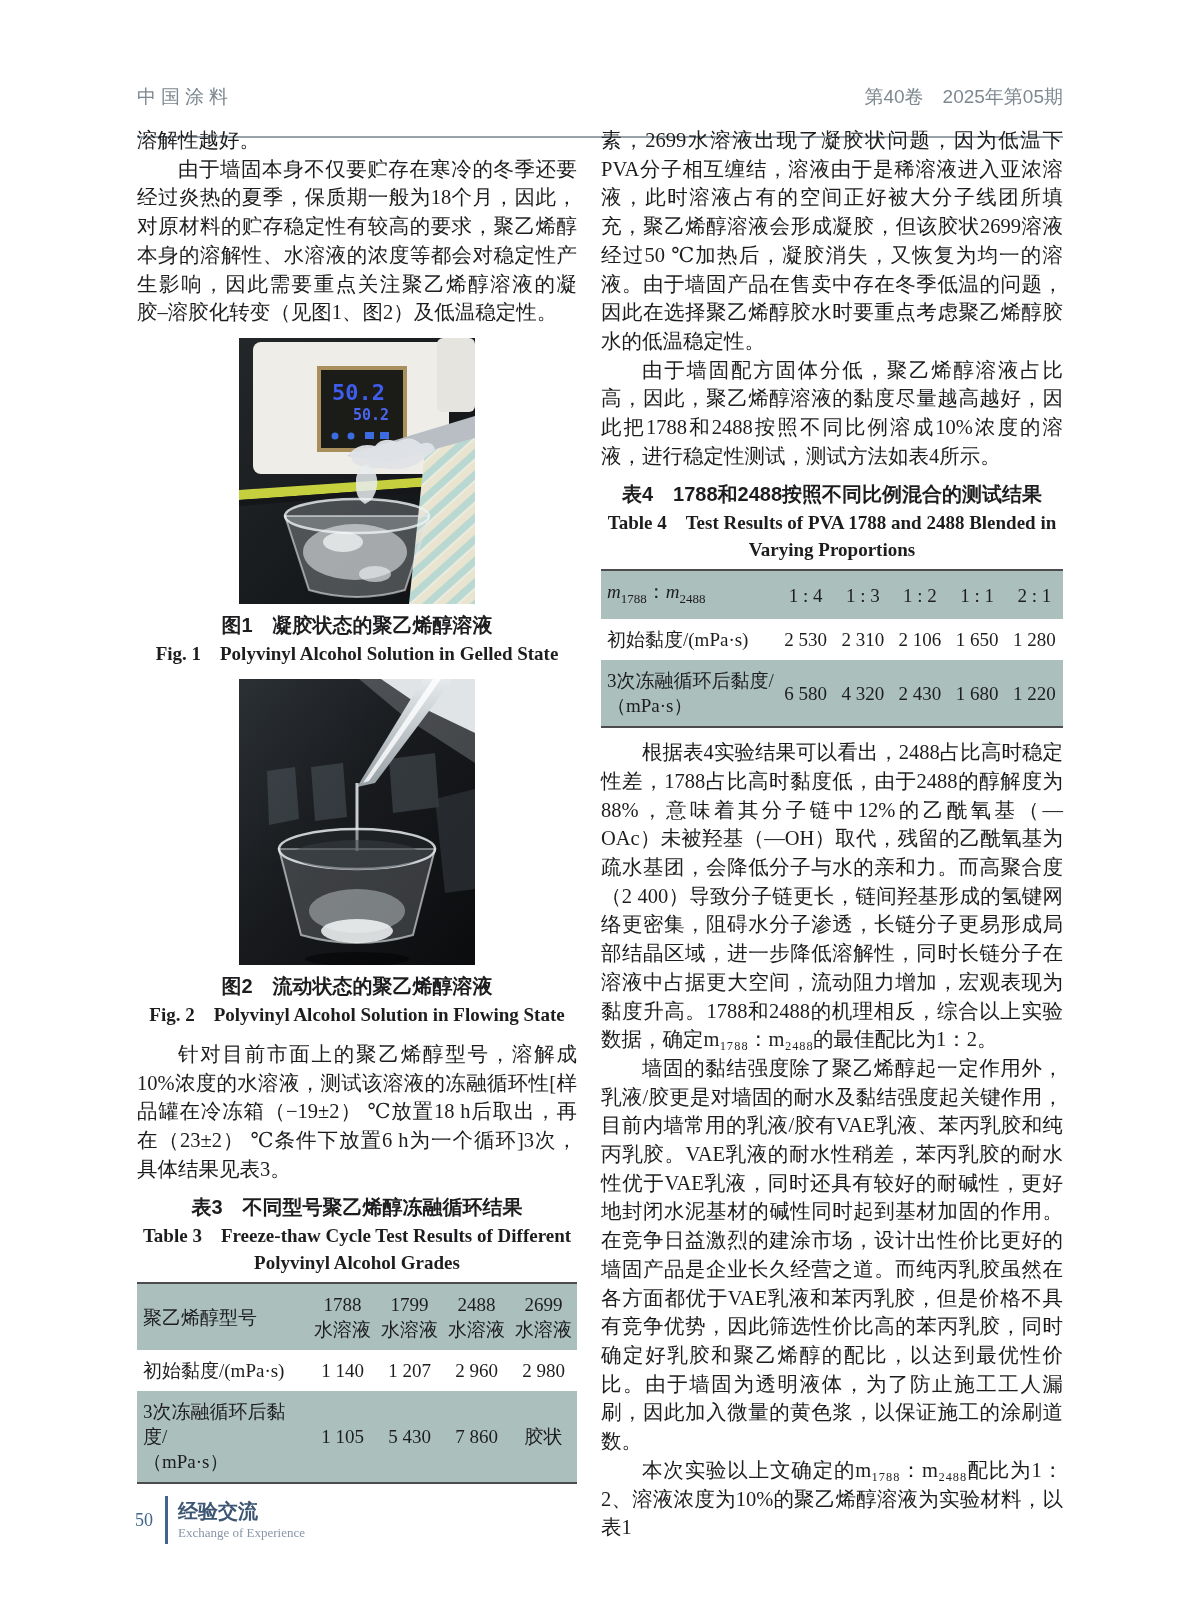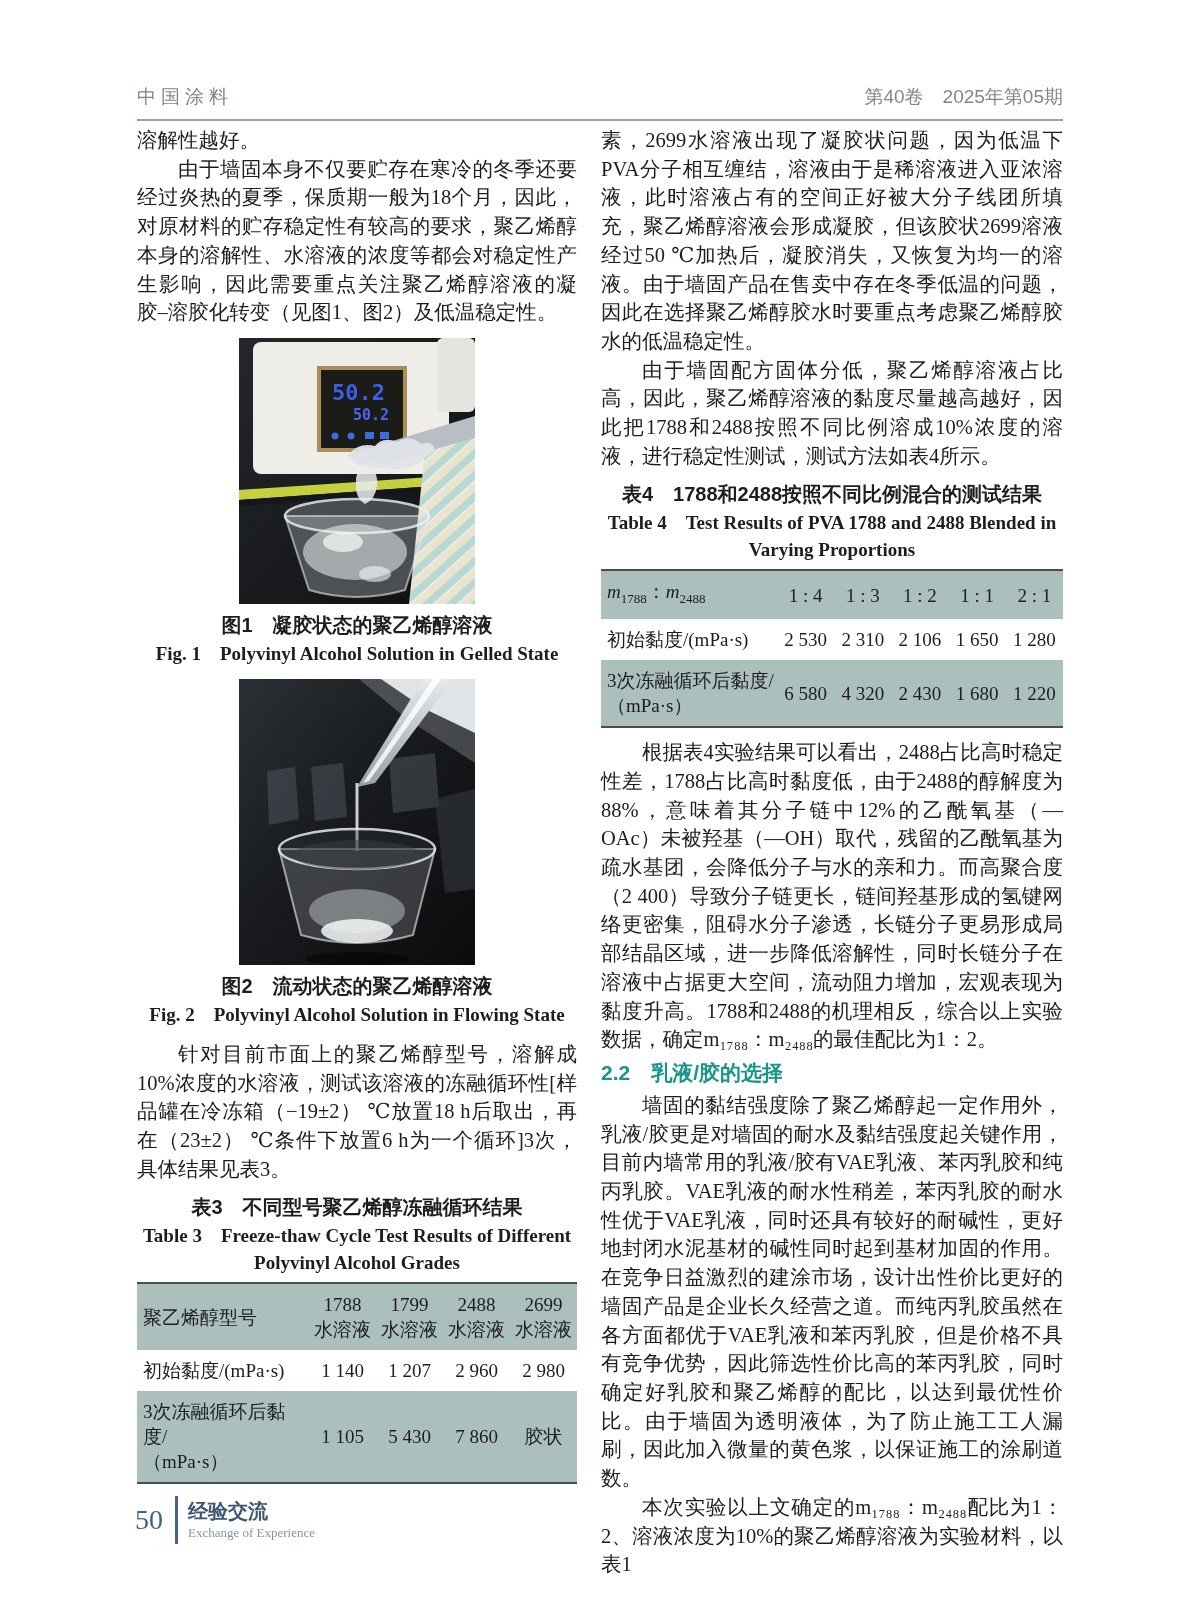--- a/index.html
+++ b/index.html
@@ -6,21 +6,21 @@
   .page {
     position:relative; width:1187px; height:1600px; margin:0 auto;
     background:#ffffff; overflow:hidden;
     font-family:"Liberation Serif","DejaVu Serif",serif;
     color:#1d1d1f;
   }
   
   .pg-header {
     position:absolute; left:137px; right:124px; top:84px;
     display:flex; justify-content:space-between; align-items:flex-start;
-    padding-bottom:9px; border-bottom:2px solid #98a2a9;
+    padding-bottom:26px; border-bottom:2px solid #98a2a9;
     font-family:"Liberation Sans","DejaVu Sans",sans-serif;
     font-size:19px; color:#7e8890;
   }
   .journal-name { letter-spacing:5px; }
   
   .col {
     position:absolute; top:126px;
     font-size:20.5px; line-height:28.7px;
     text-align:justify;
   }
@@ -60,21 +60,21 @@
     font-family:"Liberation Sans","DejaVu Sans",sans-serif;
     font-weight:bold; font-size:21px; color:#18968a;
     margin:3px 0 3px; text-indent:0; line-height:31px; text-align:left;
   }
   
   .pg-footer {
     position:absolute; left:135px; top:1496px;
     display:flex; align-items:center;
   }
   .pg-num {
-    font-size:28px; color:#41638e; margin-right:12px;
+    font-size:18px; color:#41638e; margin-right:12px;
     font-family:"Liberation Serif","DejaVu Serif",serif;
     text-align:right;
   }
   .footer-bar { width:3px; height:48px; background:#41638e; margin-right:10px; }
   .sec-cn {
     font-family:"Liberation Sans","DejaVu Sans",sans-serif;
     font-weight:bold; font-size:20px; color:#3c5573; line-height:26px;
   }
   .sec-en {
     font-family:"Liberation Serif","DejaVu Serif",serif;
@@ -287,21 +287,20 @@
         <td>4 320</td>
         <td>2 430</td>
         <td>1 680</td>
         <td>1 220</td>
       </tr>
     </tbody>
       </table>
 
     <p style="margin-top:10px">根据表4实验结果可以看出，2488占比高时稳定性差，1788占比高时黏度低，由于2488的醇解度为88%，意味着其分子链中12%的乙酰氧基（—OAc）未被羟基（—OH）取代，残留的乙酰氧基为疏水基团，会降低分子与水的亲和力。而高聚合度（2 400）导致分子链更长，链间羟基形成的氢键网络更密集，阻碍水分子渗透，长链分子更易形成局部结晶区域，进一步降低溶解性，同时长链分子在溶液中占据更大空间，流动阻力增加，宏观表现为黏度升高。1788和2488的机理相反，综合以上实验数据，确定m₁₇₈₈：m₂₄₈₈的最佳配比为1：2。</p>
 
-    <div class="section-heading">2.2　乳液/胶的选择</div>
 
     <p>墙固的黏结强度除了聚乙烯醇起一定作用外，乳液/胶更是对墙固的耐水及黏结强度起关键作用，目前内墙常用的乳液/胶有VAE乳液、苯丙乳胶和纯丙乳胶。VAE乳液的耐水性稍差，苯丙乳胶的耐水性优于VAE乳液，同时还具有较好的耐碱性，更好地封闭水泥基材的碱性同时起到基材加固的作用。在竞争日益激烈的建涂市场，设计出性价比更好的墙固产品是企业长久经营之道。而纯丙乳胶虽然在各方面都优于VAE乳液和苯丙乳胶，但是价格不具有竞争优势，因此筛选性价比高的苯丙乳胶，同时确定好乳胶和聚乙烯醇的配比，以达到最优性价比。由于墙固为透明液体，为了防止施工工人漏刷，因此加入微量的黄色浆，以保证施工的涂刷道数。</p>
     <p>本次实验以上文确定的m₁₇₈₈：m₂₄₈₈配比为1：2、溶液浓度为10%的聚乙烯醇溶液为实验材料，以表1</p>
   </div>
 
   <div class="pg-footer">
     <span class="pg-num">50</span>
     <div class="footer-bar"></div>
     <div>
       <div class="sec-cn">经验交流</div>

